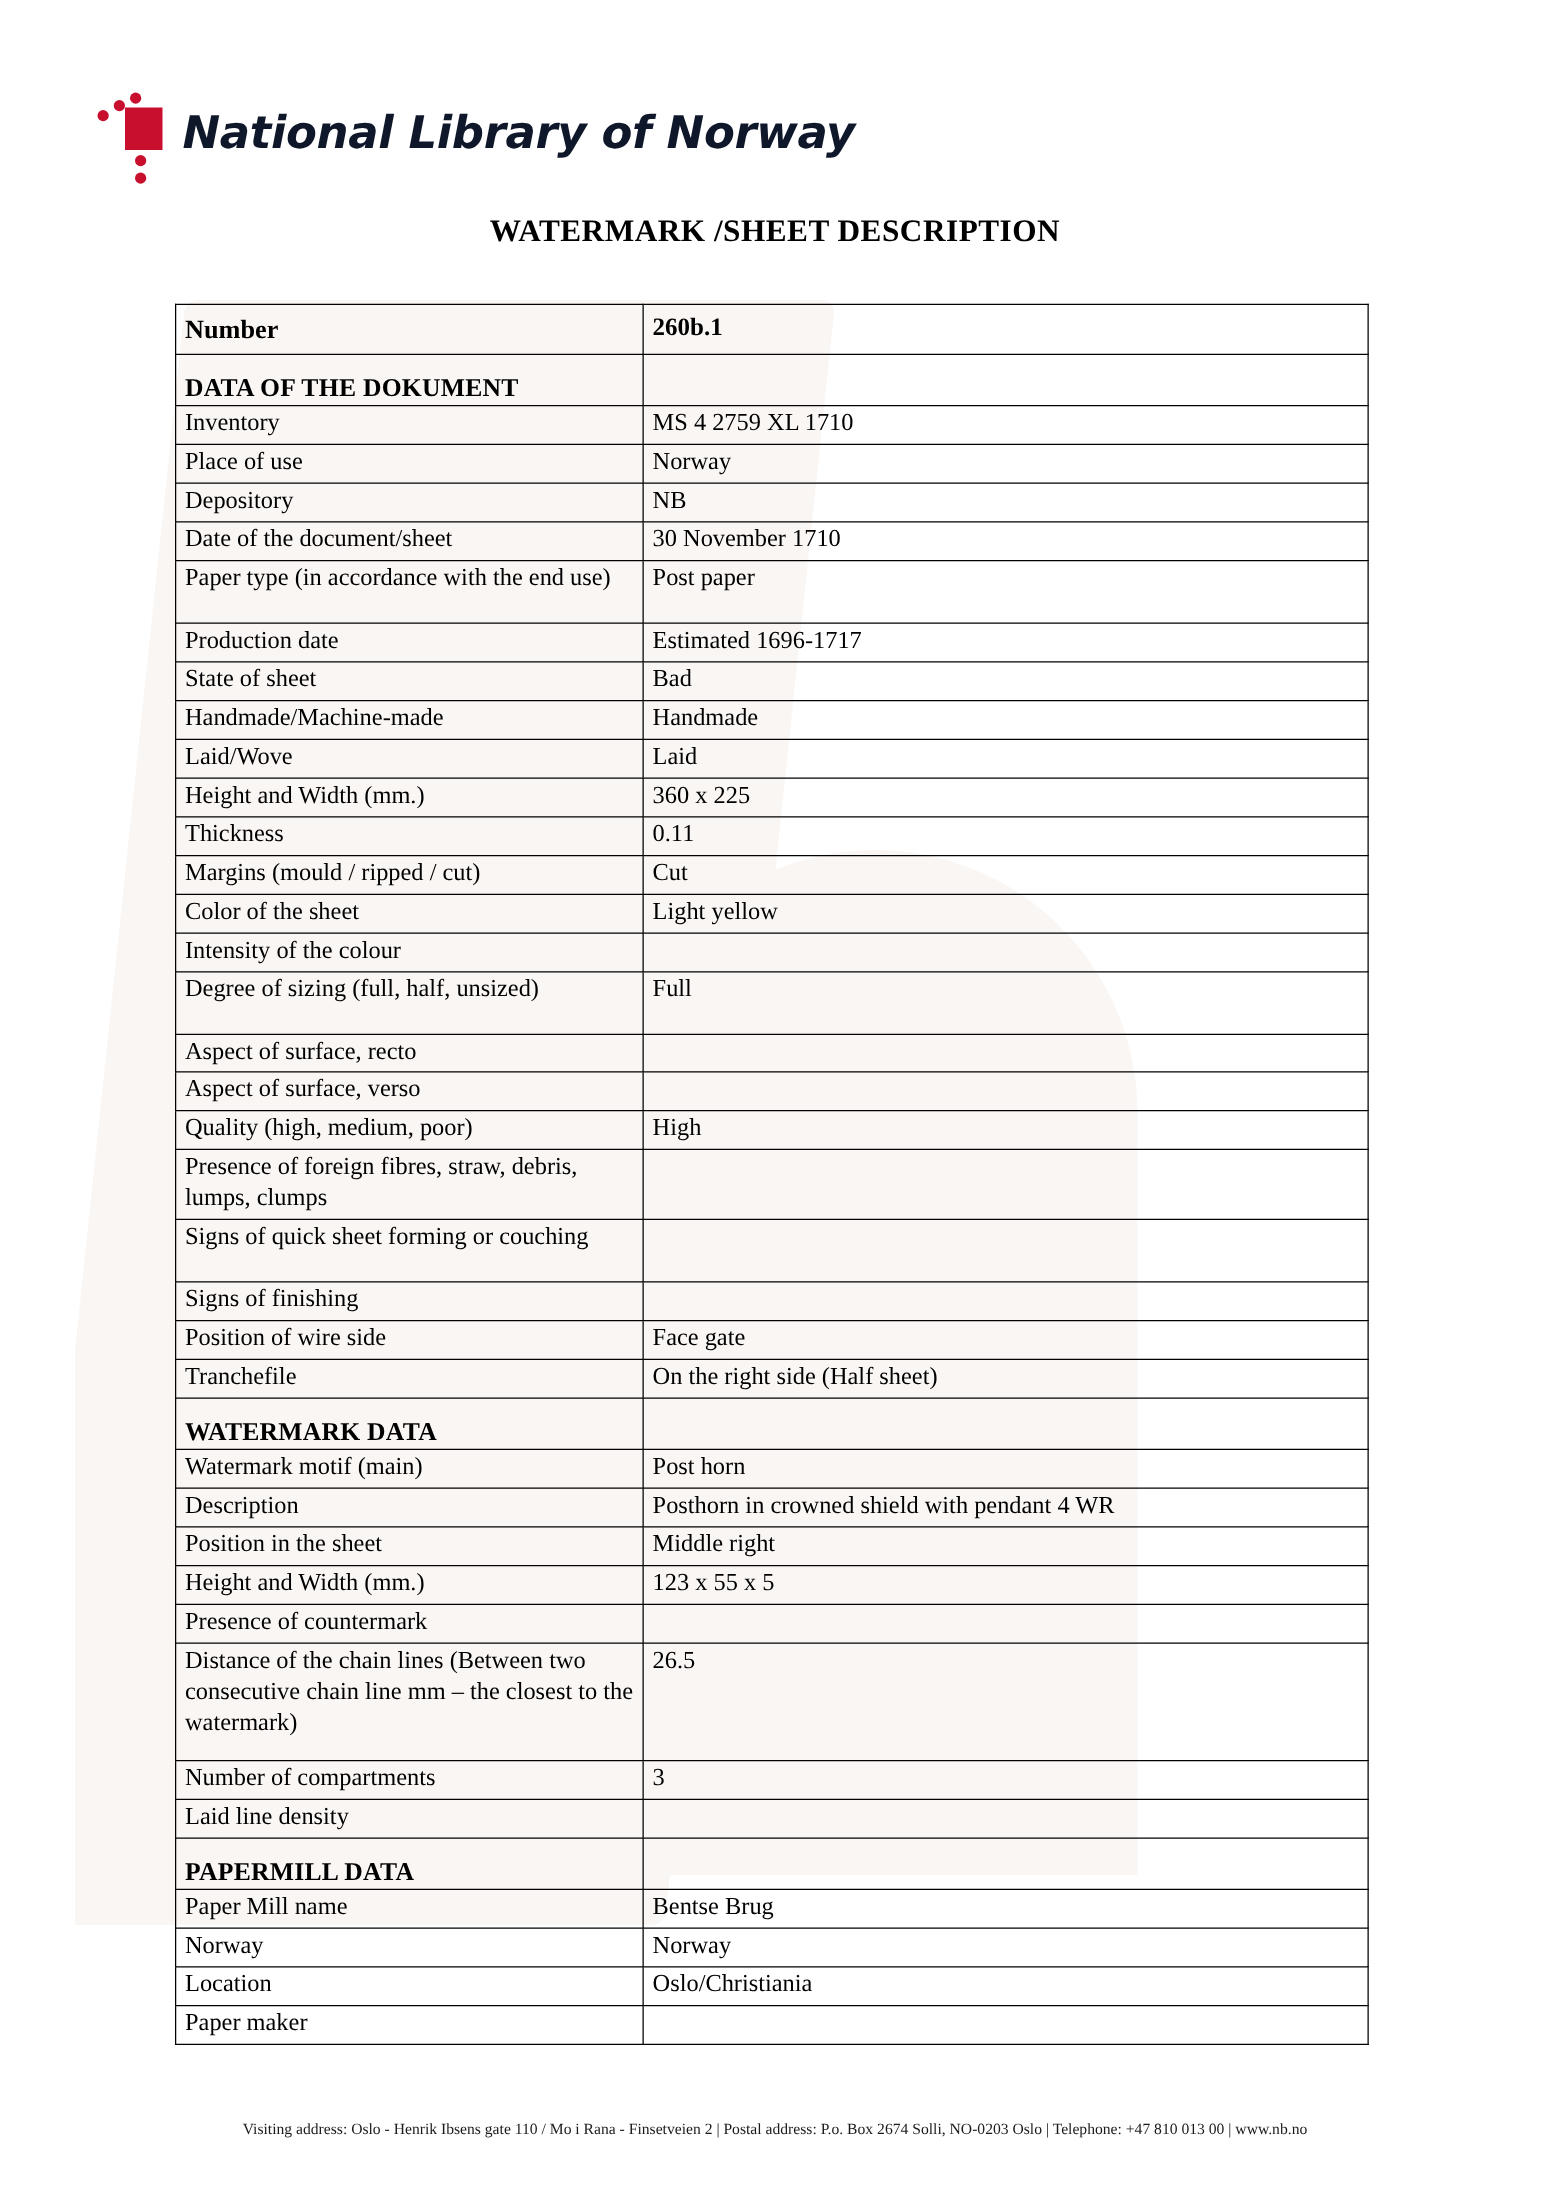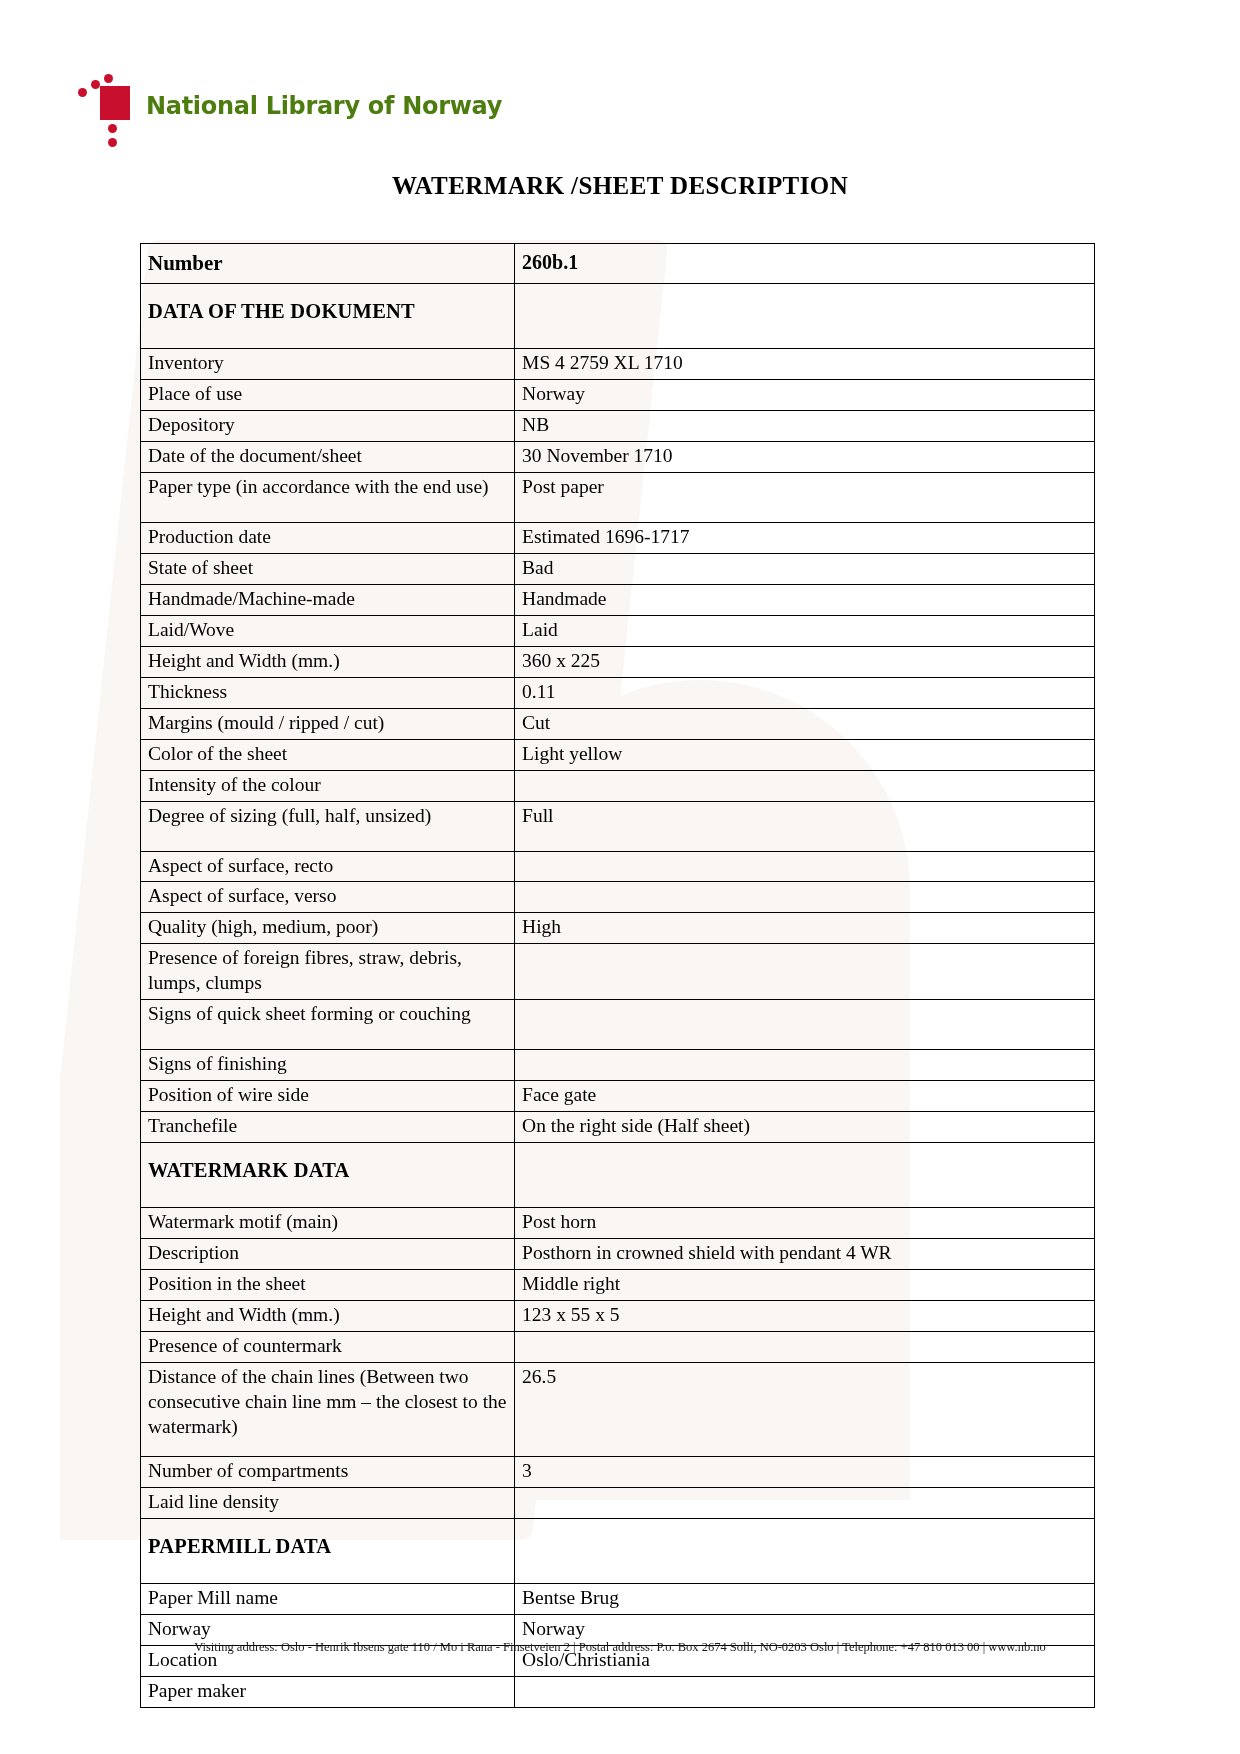--- a/index.html
+++ b/index.html
@@ -75,24 +75,25 @@
     border-radius: 50%;
     background: #c8102e;
   }
   .logo-mark .block {
     position: absolute;
     background: #c8102e;
   }
   .logo-text {
     font-family: "DejaVu Sans", sans-serif;
     font-weight: bold;
-    font-size: 24px;
-    color: #4d7c0f;
+    font-size: 36px;
+    color: #0f172a;
     letter-spacing: -0.3px;
     white-space: nowrap;
+    font-style: italic;
   }
 
   .doc-title {
     position: absolute;
     top: 172px;
     left: 0;
     width: 1240px;
     text-align: center;
     font-family: "Liberation Serif", serif;
     font-weight: bold;
@@ -118,41 +119,41 @@
   td.label {
     width: 368px;
   }
   td.value {
     width: 585px;
   }
   tr.section td {
     font-weight: bold;
     font-size: 20.5px;
     padding-top: 14px;
-    padding-bottom: 24px;
+    padding-bottom: 0;
     letter-spacing: 0.2px;
   }
   tr.head td {
     font-weight: bold;
     font-size: 21px;
     padding-top: 6px;
     padding-bottom: 6px;
   }
   tr.head td.value {
     font-weight: bold;
     font-size: 20px;
   }
   td.tall {
     height: 44px;
   }
 
   .footer {
     position: absolute;
     left: 0;
-    top: 1640px;
+    top: 1696px;
     width: 1240px;
     text-align: center;
     font-size: 12.5px;
     font-family: "Liberation Serif", serif;
     color: #1a1a1a;
   }
 </style>
 </head>
 <body>
 

